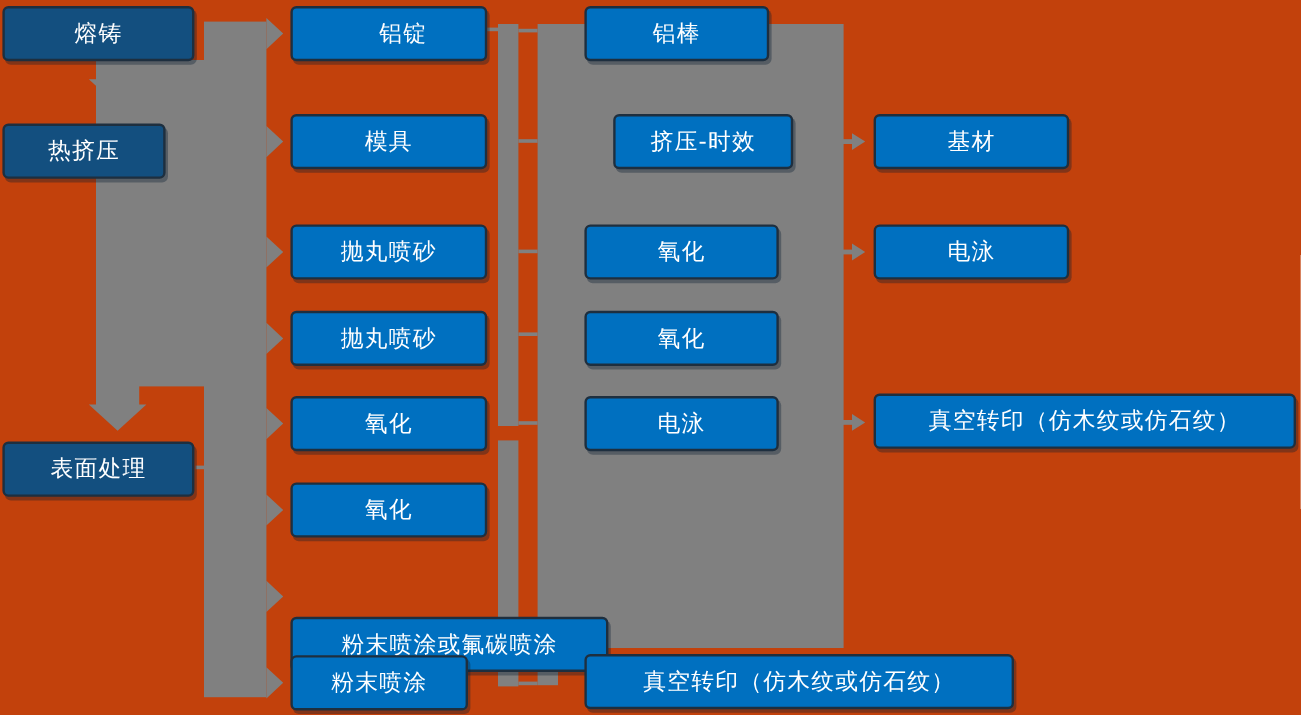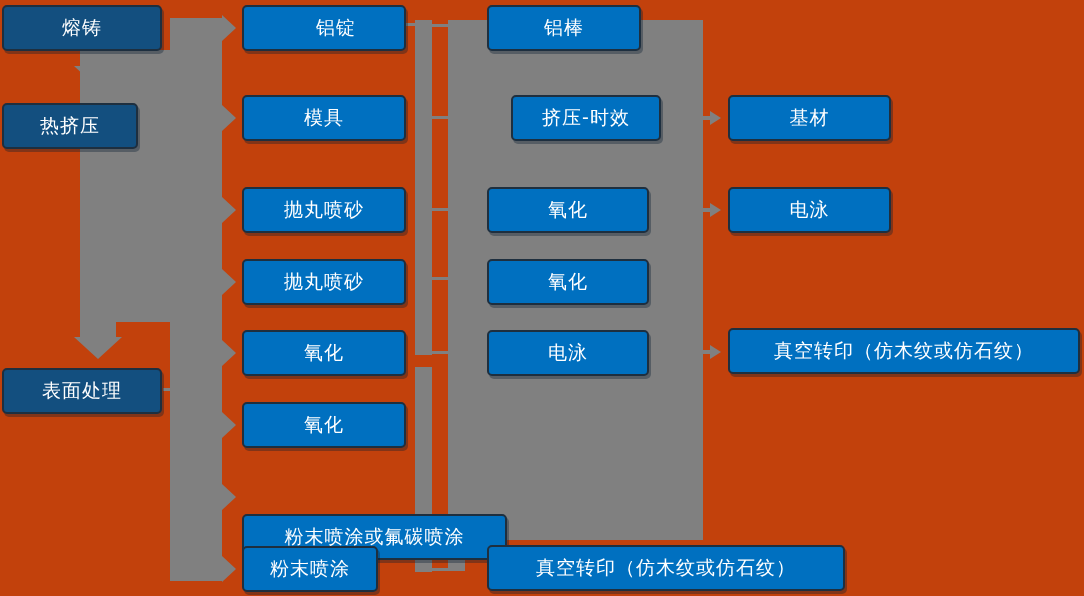--- a/index.html
+++ b/index.html
@@ -91,21 +91,21 @@
   <div class="node dark" style="left:2px;top:103px;width:136px;">热挤压</div>
   <div class="node dark" style="left:2px;top:368px;width:160px;">表面处理</div>
 
   <div class="node" style="left:242px;top:5px;width:164px;padding-left:24px;">铝锭</div>
   <div class="node" style="left:242px;top:95px;width:164px;">模具</div>
   <div class="node" style="left:242px;top:187px;width:164px;">抛丸喷砂</div>
   <div class="node" style="left:242px;top:259px;width:164px;">抛丸喷砂</div>
   <div class="node" style="left:242px;top:330px;width:164px;">氧化</div>
   <div class="node" style="left:242px;top:402px;width:164px;">氧化</div>
   <div class="node" style="left:242px;top:474px;width:265px;margin-top:40px;">粉末喷涂或氟碳喷涂</div>
-  <div class="node" style="left:242px;top:546px;width:136px;">粉末喷涂</div>
+  <div class="node" style="left:242px;top:546px;width:148px;">粉末喷涂</div>
 
   <div class="node" style="left:487px;top:5px;width:154px;">铝棒</div>
   <div class="node" style="left:487px;top:95px;width:150px;margin-left:24px;">挤压-时效</div>
   <div class="node" style="left:487px;top:187px;width:162px;">氧化</div>
   <div class="node" style="left:487px;top:259px;width:162px;">氧化</div>
   <div class="node" style="left:487px;top:330px;width:162px;">电泳</div>
   <div class="node" style="left:487px;top:545px;width:358px;">真空转印（仿木纹或仿石纹）</div>
 
   <div class="node" style="left:728px;top:95px;width:163px;">基材</div>
   <div class="node" style="left:728px;top:187px;width:163px;">电泳</div>

